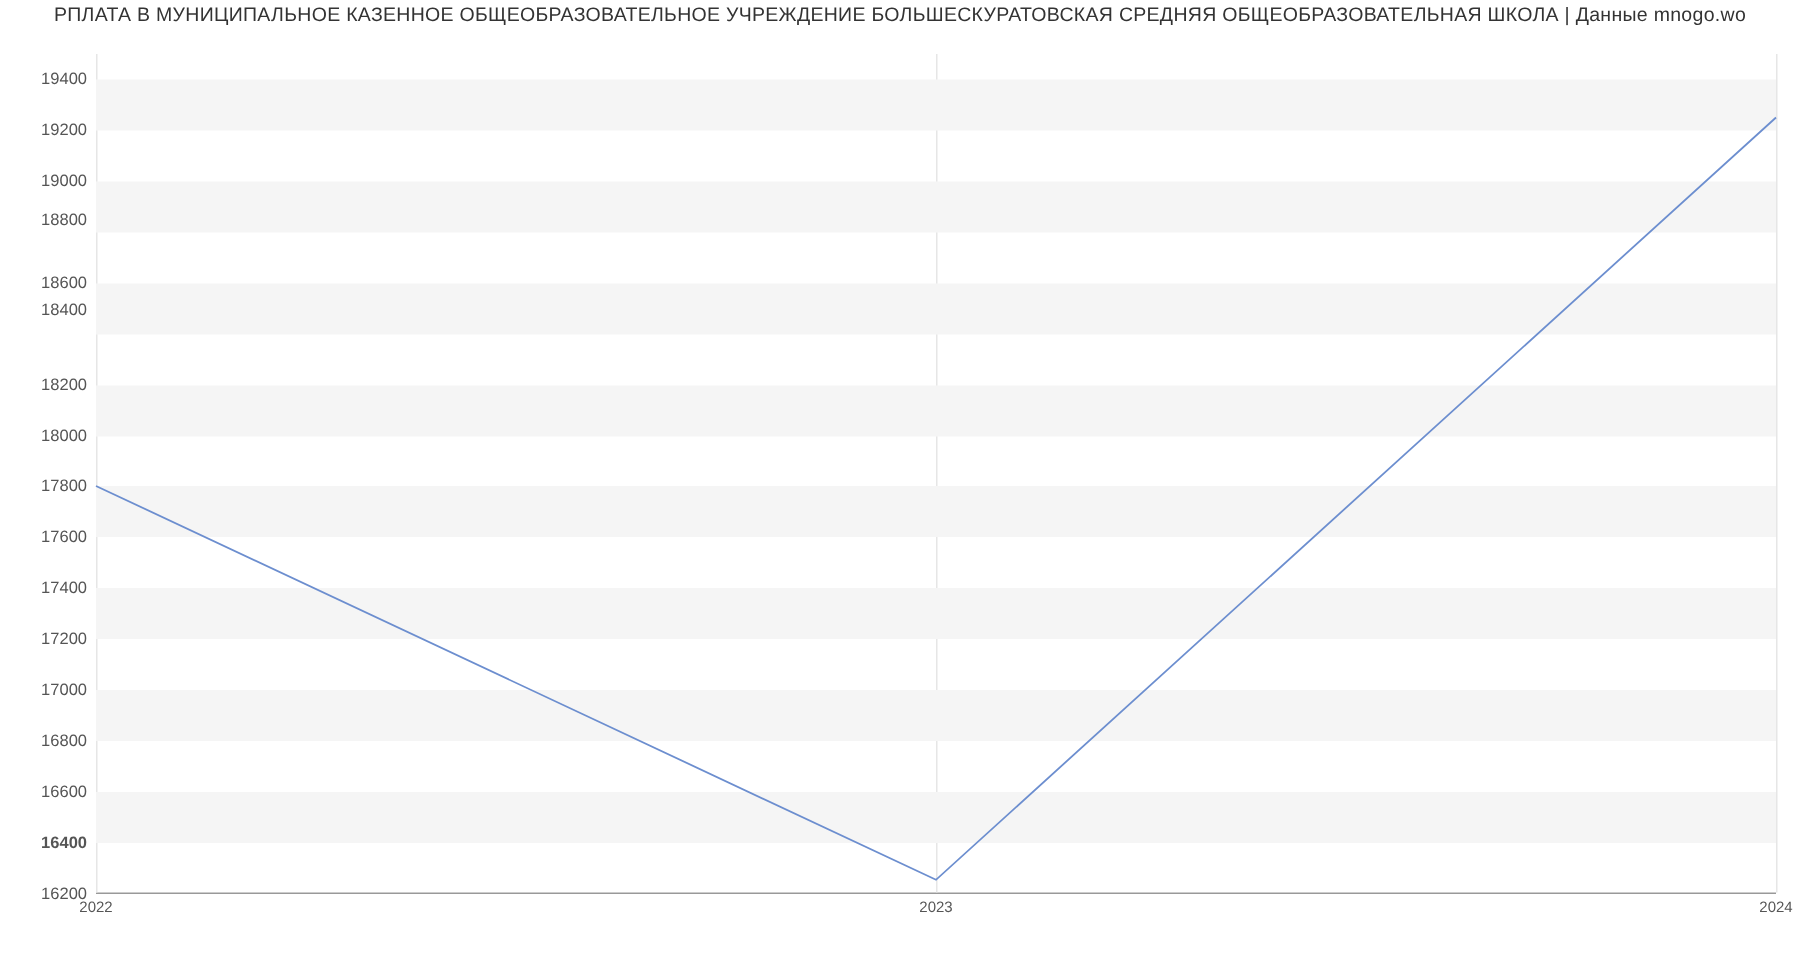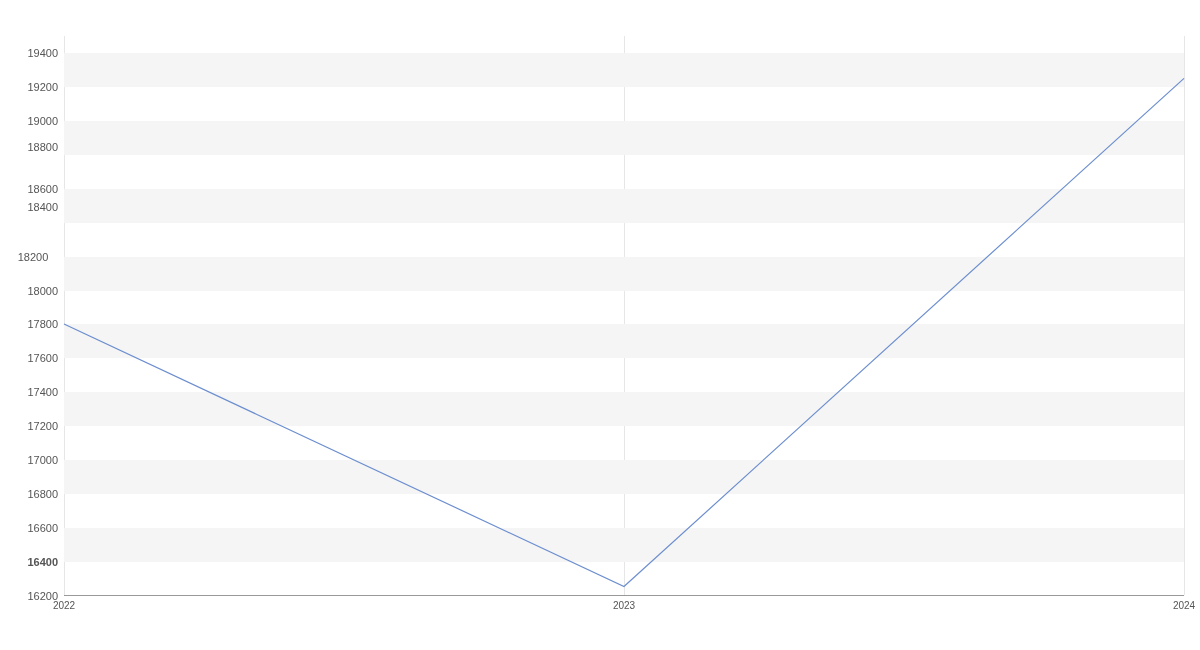--- a/index.html
+++ b/index.html
@@ -65,20 +65,21 @@
     .data-line {
       fill: none;
       stroke: #6c8ecf;
       stroke-width: 1.2;
     }
   </style>
 </head>
 <body>
 
 <div class="container">
+  <div class="title">РПЛАТА В МУНИЦИПАЛЬНОЕ КАЗЕННОЕ ОБЩЕОБРАЗОВАТЕЛЬНОЕ УЧРЕЖДЕНИЕ БОЛЬШЕСКУРАТОВСКАЯ СРЕДНЯЯ ОБЩЕОБРАЗОВАТЕЛЬНАЯ ШКОЛА | Данные mnogo.wo</div>
   <div class="plot" id="plot">
       <div class="vgrid" style="left: 1120px;"></div>
       <div class="vgrid" style="left: 560px;"></div>
       <div class="vgrid" style="left: 0px;"></div>
       <div class="band" style="top: 16.9697px; height: 33.9394px;"></div>
       <div class="band" style="top: 84.8485px; height: 33.9394px;"></div>
       <div class="band" style="top: 152.727px; height: 33.9394px;"></div>
       <div class="band" style="top: 220.606px; height: 33.9394px;"></div>
       <div class="band" style="top: 288.485px; height: 33.9394px;"></div>
       <div class="band" style="top: 356.364px; height: 33.9394px;"></div>
@@ -91,21 +92,21 @@
 <div class="ytick" style="top: 596px;">16200</div>
     <div class="ytick" style="top: 562.061px; font-weight: bold;">16400</div>
     <div class="ytick" style="top: 528.121px;">16600</div>
     <div class="ytick" style="top: 494.182px;">16800</div>
     <div class="ytick" style="top: 460.242px;">17000</div>
     <div class="ytick" style="top: 426.303px;">17200</div>
     <div class="ytick" style="top: 392.364px;">17400</div>
     <div class="ytick" style="top: 358.424px;">17600</div>
     <div class="ytick" style="top: 324.485px;">17800</div>
     <div class="ytick" style="top: 290.545px;">18000</div>
-    <div class="ytick" style="top: 256.606px; text-align: center;">18200</div>
+    <div class="ytick" style="top: 256.606px;">18200</div>
     <div class="ytick" style="top: 207px;">18400</div>
     <div class="ytick" style="top: 188.727px;">18600</div>
     <div class="ytick" style="top: 147px;">18800</div>
     <div class="ytick" style="top: 120.848px;">19000</div>
     <div class="ytick" style="top: 86.9091px;">19200</div>
     <div class="ytick" style="top: 52.9697px;">19400</div>
     <div class="xtick" style="left: 64px;">2022</div>
     <div class="xtick" style="left: 624px;">2023</div>
     <div class="xtick" style="left: 1184px;">2024</div>
   </div>

